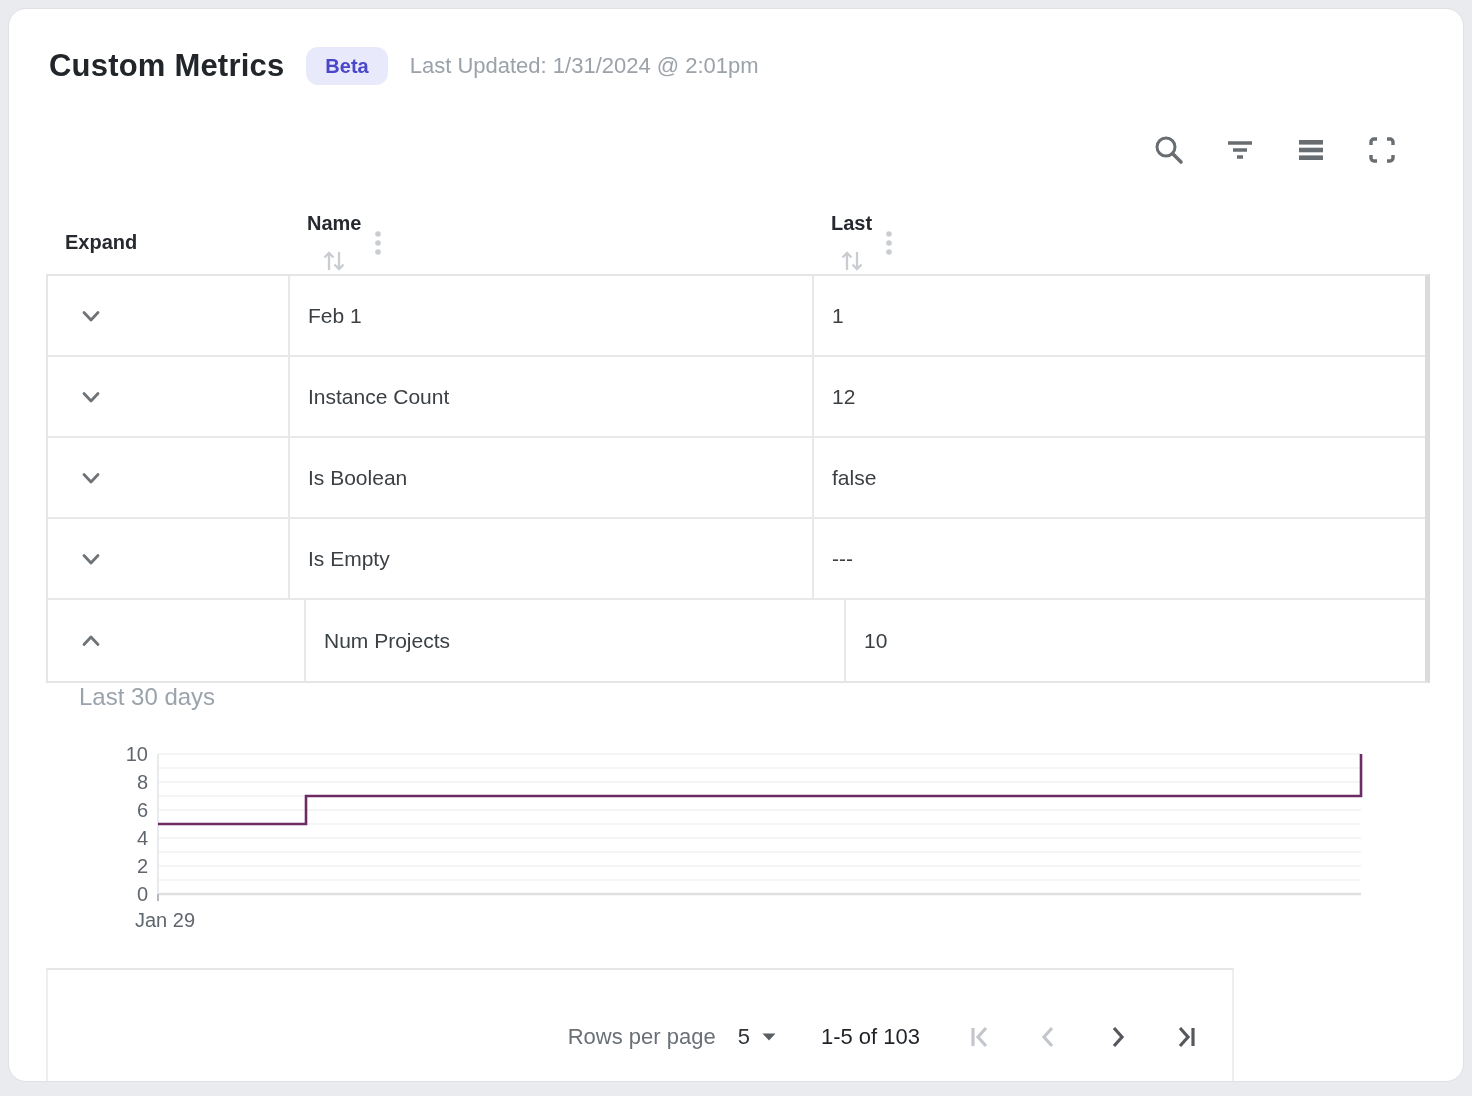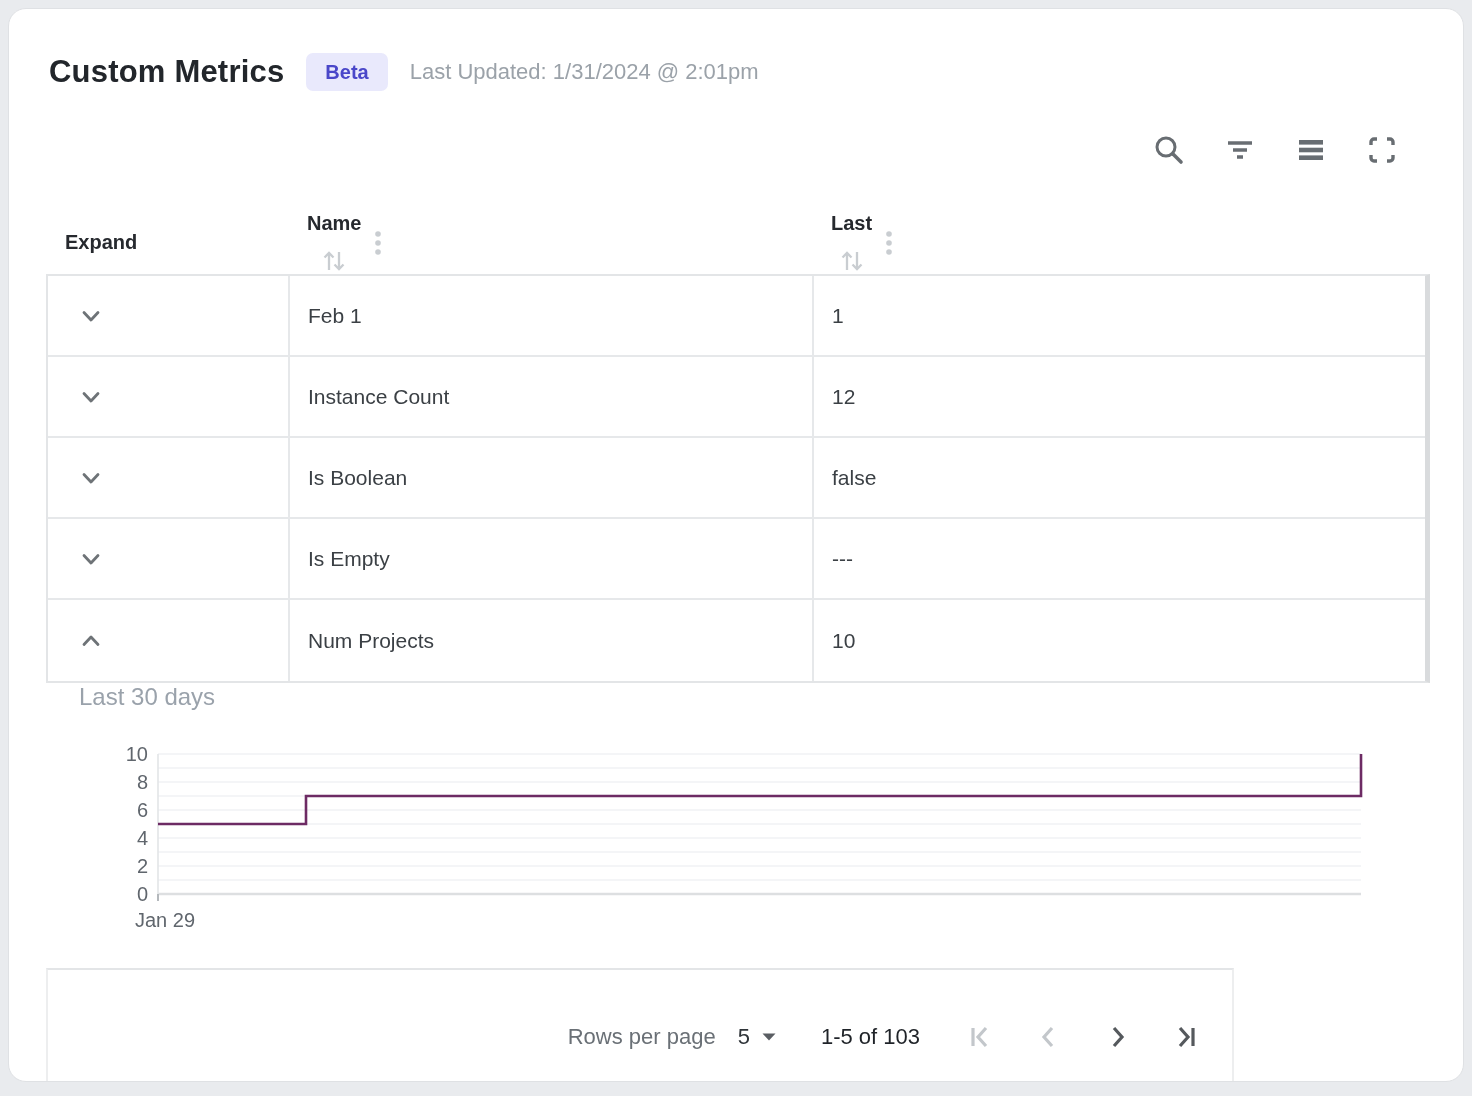--- a/index.html
+++ b/index.html
@@ -11,26 +11,26 @@
     overflow:hidden;
   }
   .card {
     position:absolute; left:8px; top:8px; right:8px; bottom:14px;
     background:#ffffff;
     border:1px solid #dfe1e4;
     border-radius:18px;
     overflow:hidden;
   }
   
-  .hdr { position:absolute; left:40px; top:38px; display:flex; align-items:center; gap:22px;margin-top:6px; }
+  .hdr { position:absolute; left:40px; top:38px; display:flex; align-items:center; gap:22px; }
   .title { font-size:31px; font-weight:700; color:#22262b; letter-spacing:.2px; }
   .badge {
     background:#e9e9fc; color:#4a47c9;
     font-size:20px; font-weight:700;
-    padding:9px 19px; border-radius:7px; line-height:1;
+    padding:9px 19px; border-radius:12px; line-height:1;
   }
   .updated { color:#9ba2a9; font-size:22px; }
   
   .toolbar { position:absolute; top:124px; right:64px; display:flex; gap:37px; }
   .tbtn { width:34px; height:34px; background:none; border:none; cursor:pointer; display:flex; align-items:center; justify-content:center; }
   .tbtn svg { display:block; }
   
   .ghead {
     position:absolute; left:37px; top:202px; width:1384px; height:63px;
     display:grid; grid-template-columns:242px 524px 1fr; align-items:center;
@@ -38,21 +38,21 @@
   .ghcell { display:flex; align-items:center; padding-left:19px; gap:13px; }
   .ghcell .glabel { font-size:20px; font-weight:700; color:#26292e; }
   .sort-wrap { display:flex; align-items:center; gap:13px; cursor:pointer; background:none; border:none; padding:0;flex-direction:column; }
   
   .gbody {
     position:absolute; left:37px; top:265px; width:1384px;
     border:2px solid #e3e5e7; border-right:5px solid #d9dbdd;
     background:#fff;
   }
   .grow { display:grid; grid-template-columns:240px 524px 1fr; height:81px; border-bottom:2px solid #e6e8ea; }
-  .grow:last-child { border-bottom:none; }
+  .grow:last-child { border-bottom:none;gap:16px; }
   .cell { display:flex; align-items:center; padding-left:18px; font-size:21px; color:#3b4045; }
   .cell.c-name, .cell.c-value { border-left:2px solid #e6e8ea; }
   .cell.c-expand { padding-left:27px; }
   .expand-btn { background:none; border:none; cursor:pointer; width:32px; height:32px; display:flex; align-items:center; justify-content:center; }
   .expand-btn svg { display:block; transition:transform .1s; }
   .expand-btn.expanded svg { transform:rotate(180deg); }
   
   .chart-title { position:absolute; left:70px; top:674px; font-size:24px; color:#9aa2ab; }
   #chart-svg { position:absolute; left:100px; top:737px; }
   #chart-svg text.tick { font-size:20px; fill:#60666d; font-family:"Liberation Sans","DejaVu Sans",sans-serif; }

